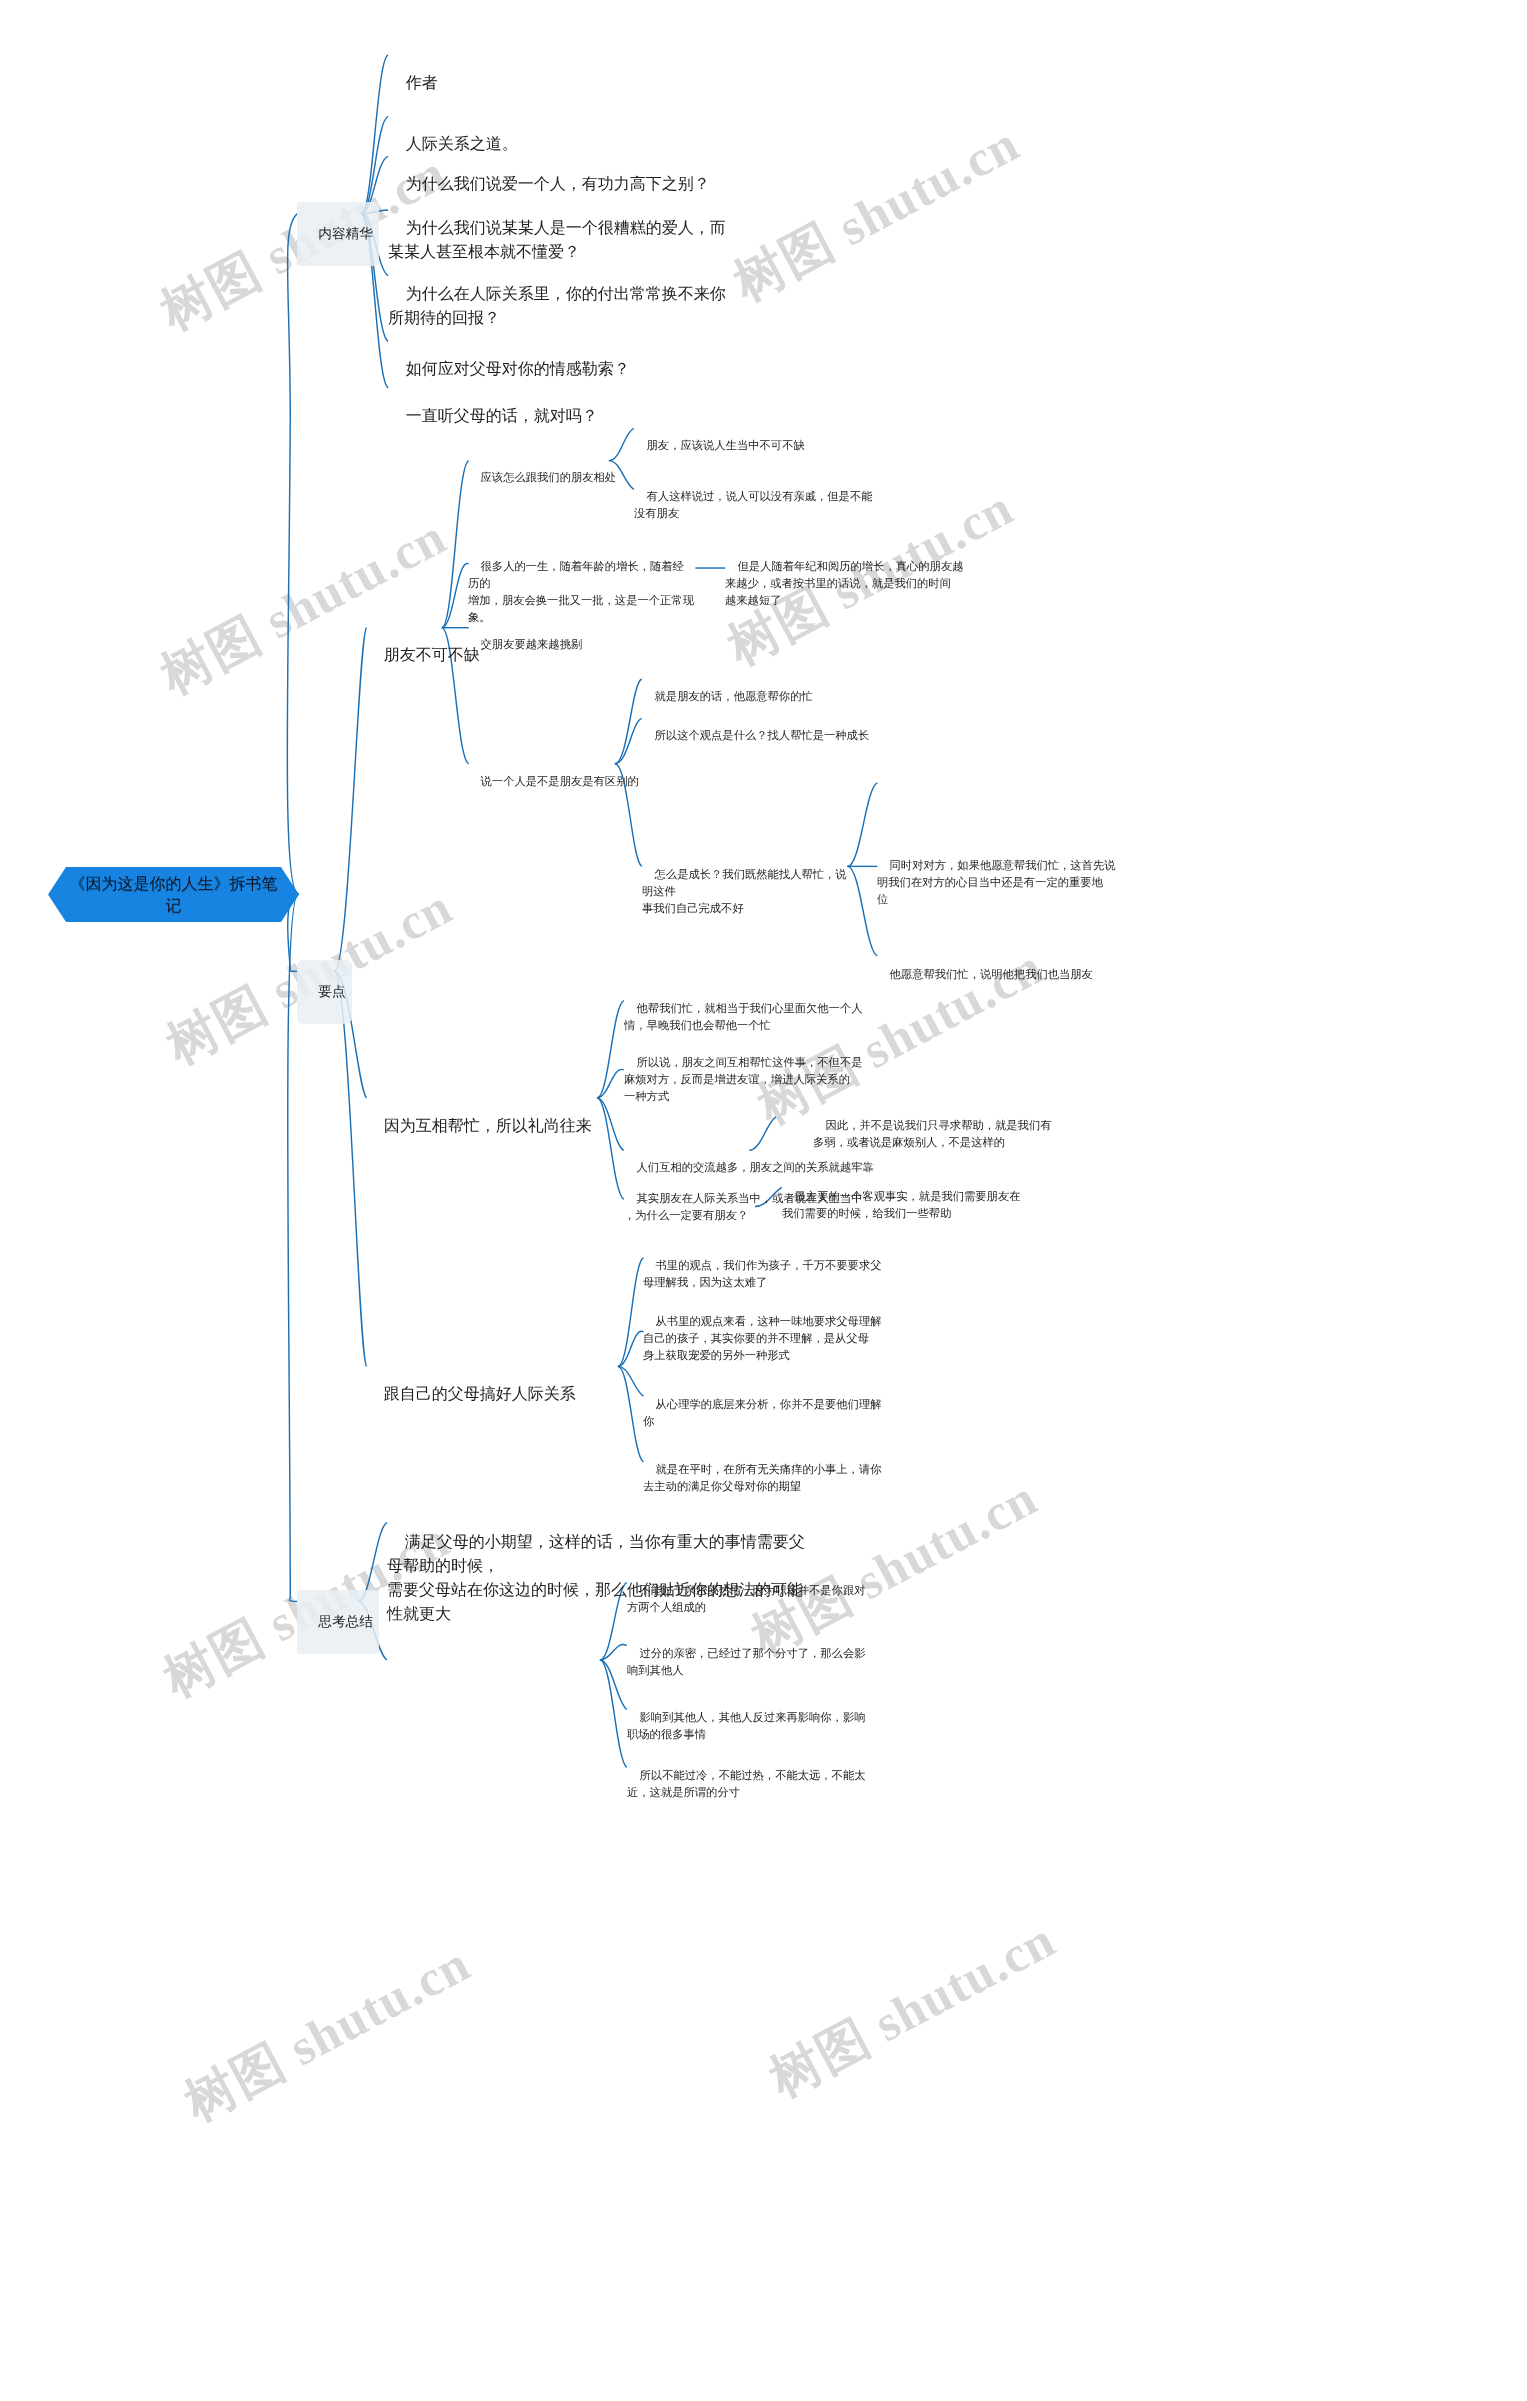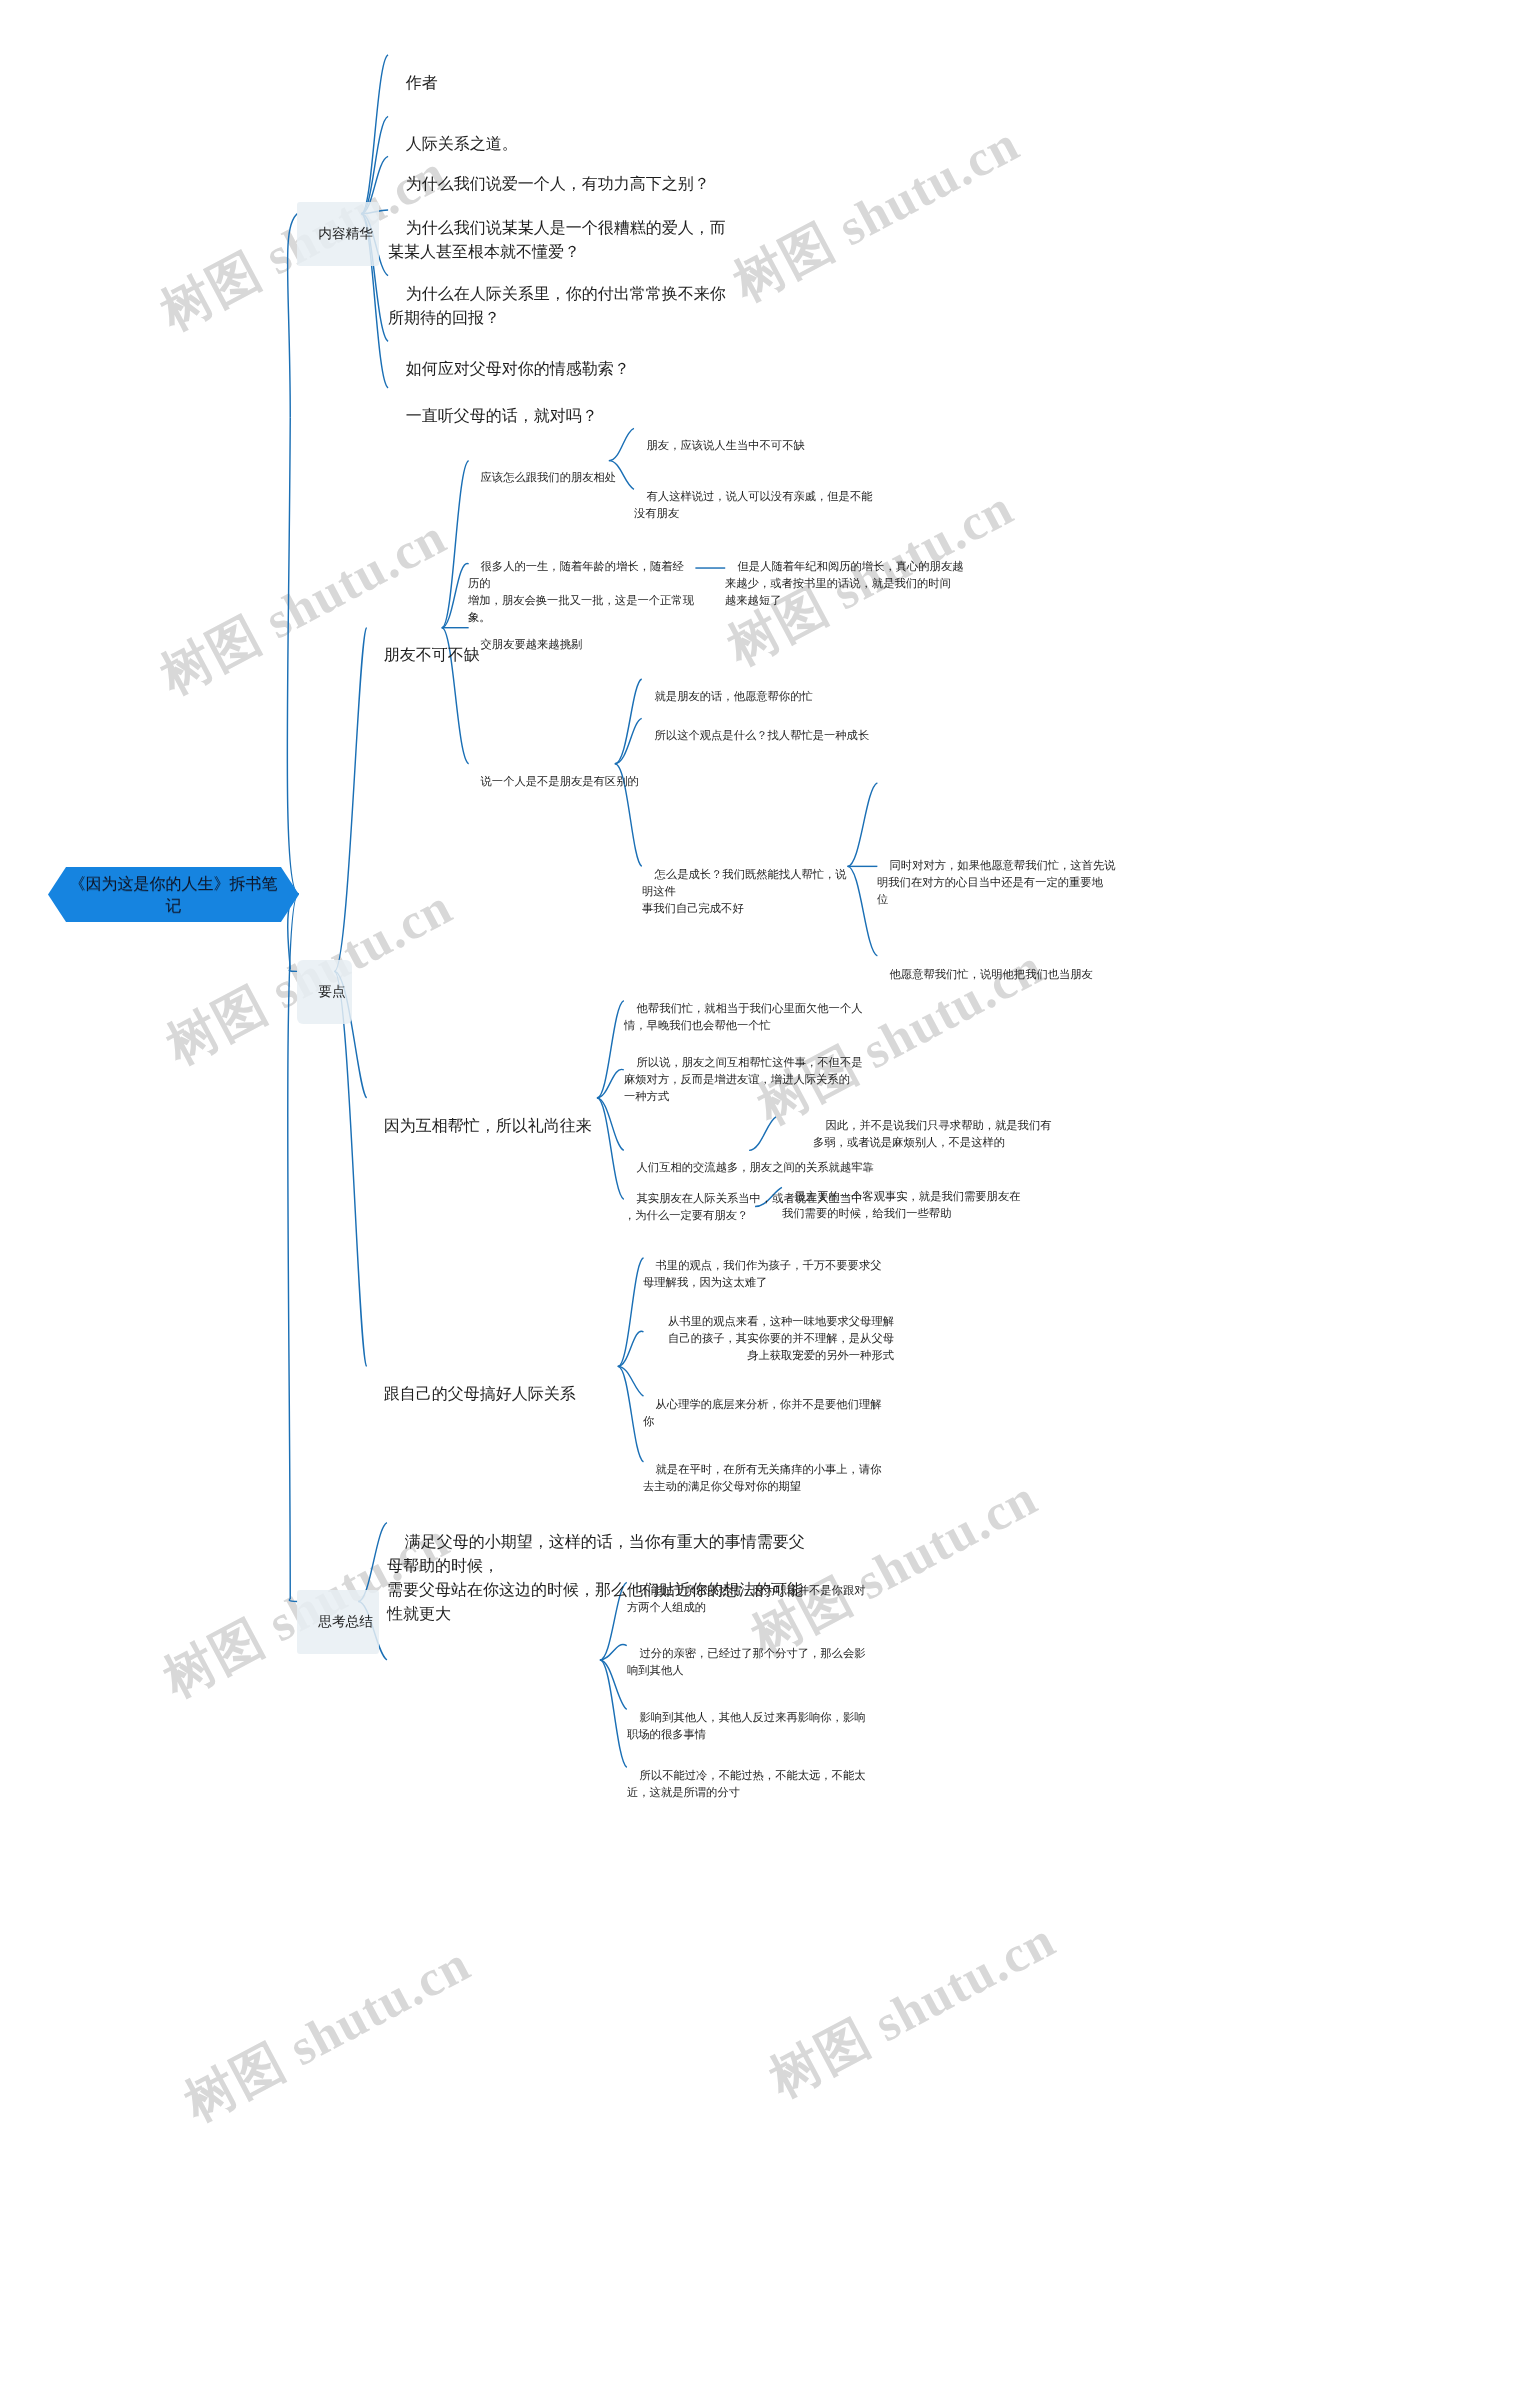--- a/index.html
+++ b/index.html
@@ -220,21 +220,21 @@
   <div class="node lvl4" style="left:782px; top:1171px; width:257px;">
     <span>最主要的一个客观事实，就是我们需要朋友在
 我们需要的时候，给我们一些帮助</span></div>
 
   <div class="node lvl2" style="left:366px; top:1358px;">
     <span>跟自己的父母搞好人际关系</span></div>
 
   <div class="node lvl3" style="left:643px; top:1240px; width:251px;">
     <span>书里的观点，我们作为孩子，千万不要要求父
 母理解我，因为这太难了</span></div>
-  <div class="node lvl3" style="left:643px; top:1296px; width:251px;text-align:right;">
+  <div class="node lvl3" style="left:643px; top:1296px; width:251px;">
     <span>从书里的观点来看，这种一味地要求父母理解
 自己的孩子，其实你要的并不理解，是从父母
 身上获取宠爱的另外一种形式</span></div>
   <div class="node lvl3" style="left:643px; top:1379px; width:251px;">
     <span>从心理学的底层来分析，你并不是要他们理解
 你</span></div>
   <div class="node lvl3" style="left:643px; top:1444px; width:251px;">
     <span>就是在平时，在所有无关痛痒的小事上，请你
 去主动的满足你父母对你的期望</span></div>
 

